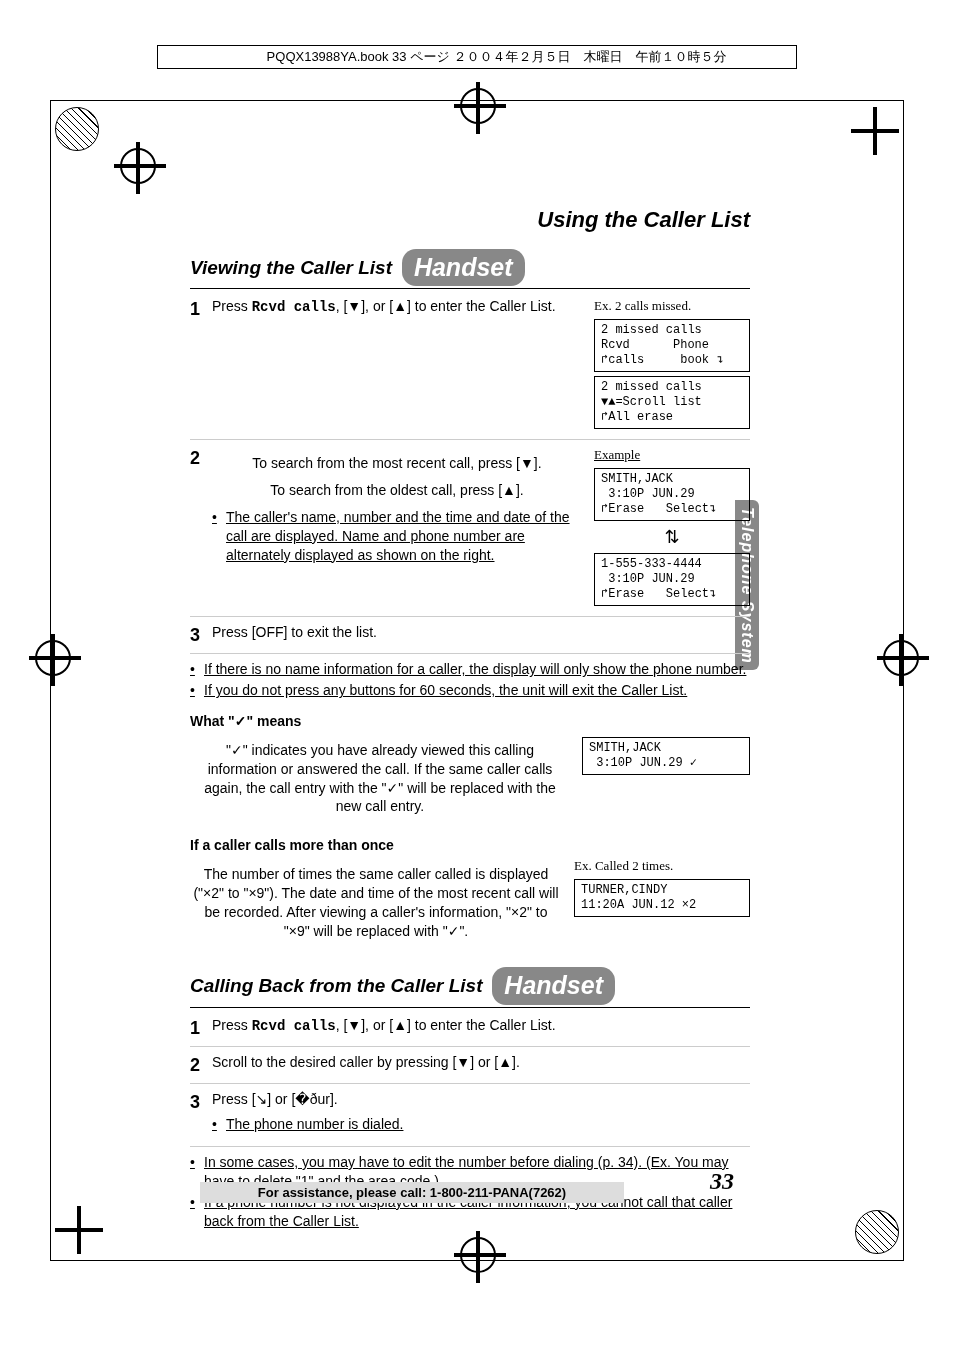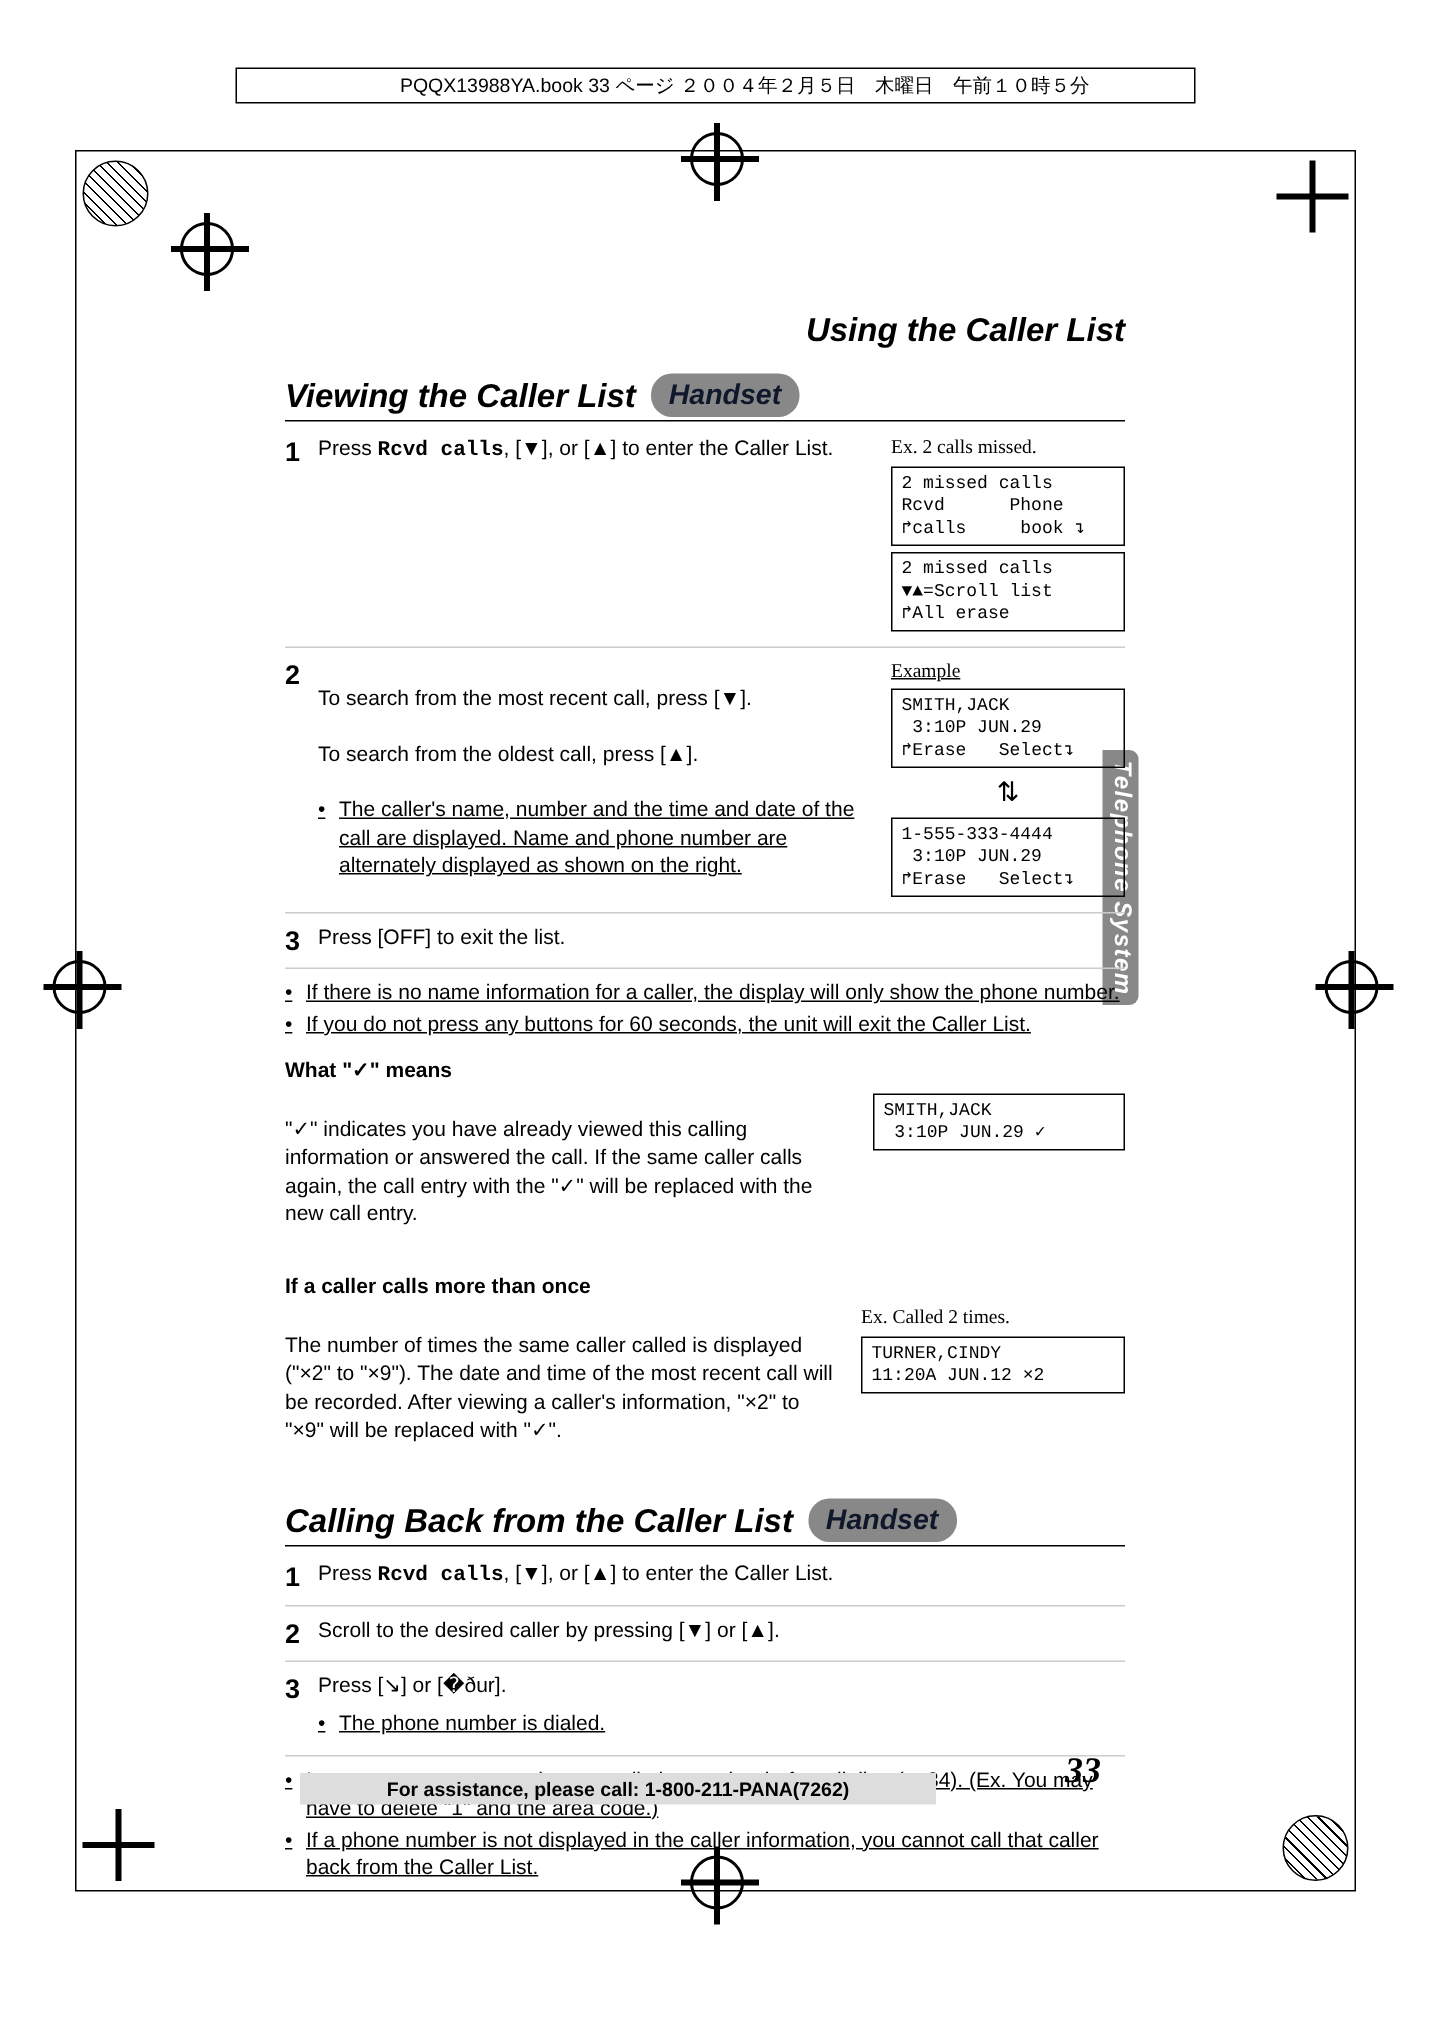--- a/index.html
+++ b/index.html
@@ -53,46 +53,46 @@
   .content {
     position:absolute; left:190px; top:205px; width:560px;
     line-height:1.35;
   }
   .section-title-row { border-bottom:1px solid #000; padding-bottom:2px; margin-bottom:8px; }
   .right-head {
     font-size:22px; font-weight:bold; font-style:italic;
     text-align:right; margin-bottom:14px;
   }
   .h-title {
-    font-size:22px; font-weight:bold; font-style:italic;
+    font-size:19px; font-weight:bold; font-style:italic;
     display:inline-block; vertical-align:middle;
   }
   .badge {
-    display:inline-block; background:#888; color:#0f172a;
+    display:inline-block; background:#888; color:#ffffff;
     border-radius:14px; padding:2px 12px; font-weight:bold;
-    font-style:italic; font-size:19px; margin-left:6px; vertical-align:middle;
+    font-style:italic; font-size:25px; margin-left:6px; vertical-align:middle;
   }
 
   .step-row { display:flex; align-items:flex-start; margin:6px 0; border-bottom:1px solid #ccc; padding-bottom:6px;}
   .step-num { font-weight:bold; font-size:18px; width:22px; flex:none;}
   .step-body { flex:1; }
   .step-side { flex:none; width:156px; margin-left:12px; font-size:12px; }
   .mono-box {
     border:1px solid #000; font-family:"Courier New",monospace;
     font-size:12px; padding:3px 6px; margin:4px 0; line-height:1.25;
     white-space:pre;
   }
   .mono-line { font-family:"Courier New",monospace; }
   .side-caption { font-family:"Times New Roman",serif; font-size:13px; margin-bottom:2px;}
   .doublearrow { text-align:center; font-size:18px; margin:0;}
   .bullet-list { margin:6px 0; }
   .bullet-list .bi { display:flex; margin:2px 0;text-decoration:underline;}
   .bullet-list .bi::before { content:"•"; width:14px; flex:none;}
   .sub-h { font-weight:bold; margin-top:12px; margin-bottom:2px; font-size:14px;}
-  .body-para { margin:18px 0; }
+  .body-para { margin:8px 0;text-align:center; }
 
   
   .side-tab {
     position:absolute; right:195px; top:500px;
     width:24px; height:170px; background:#888; color:#fff;
     font-weight:bold; font-style:italic; font-size:16px;
     writing-mode:vertical-rl; text-align:center;
     border-radius:0 6px 6px 0; letter-spacing:1px;
     display:flex; align-items:center; justify-content:center;
   }

